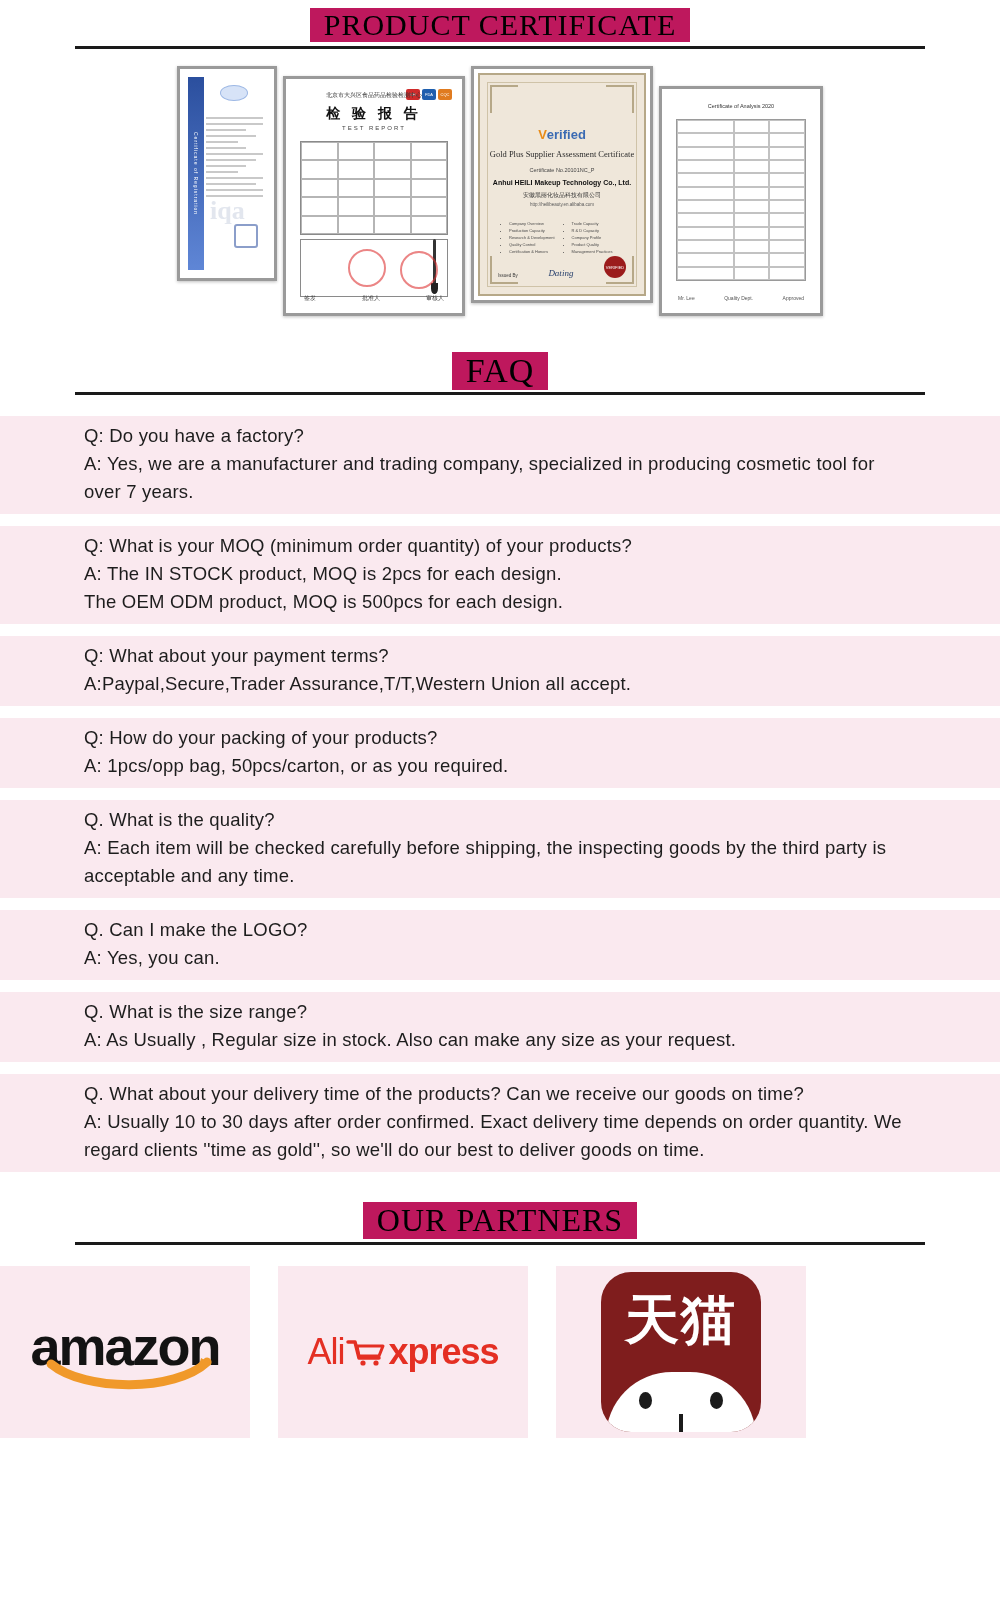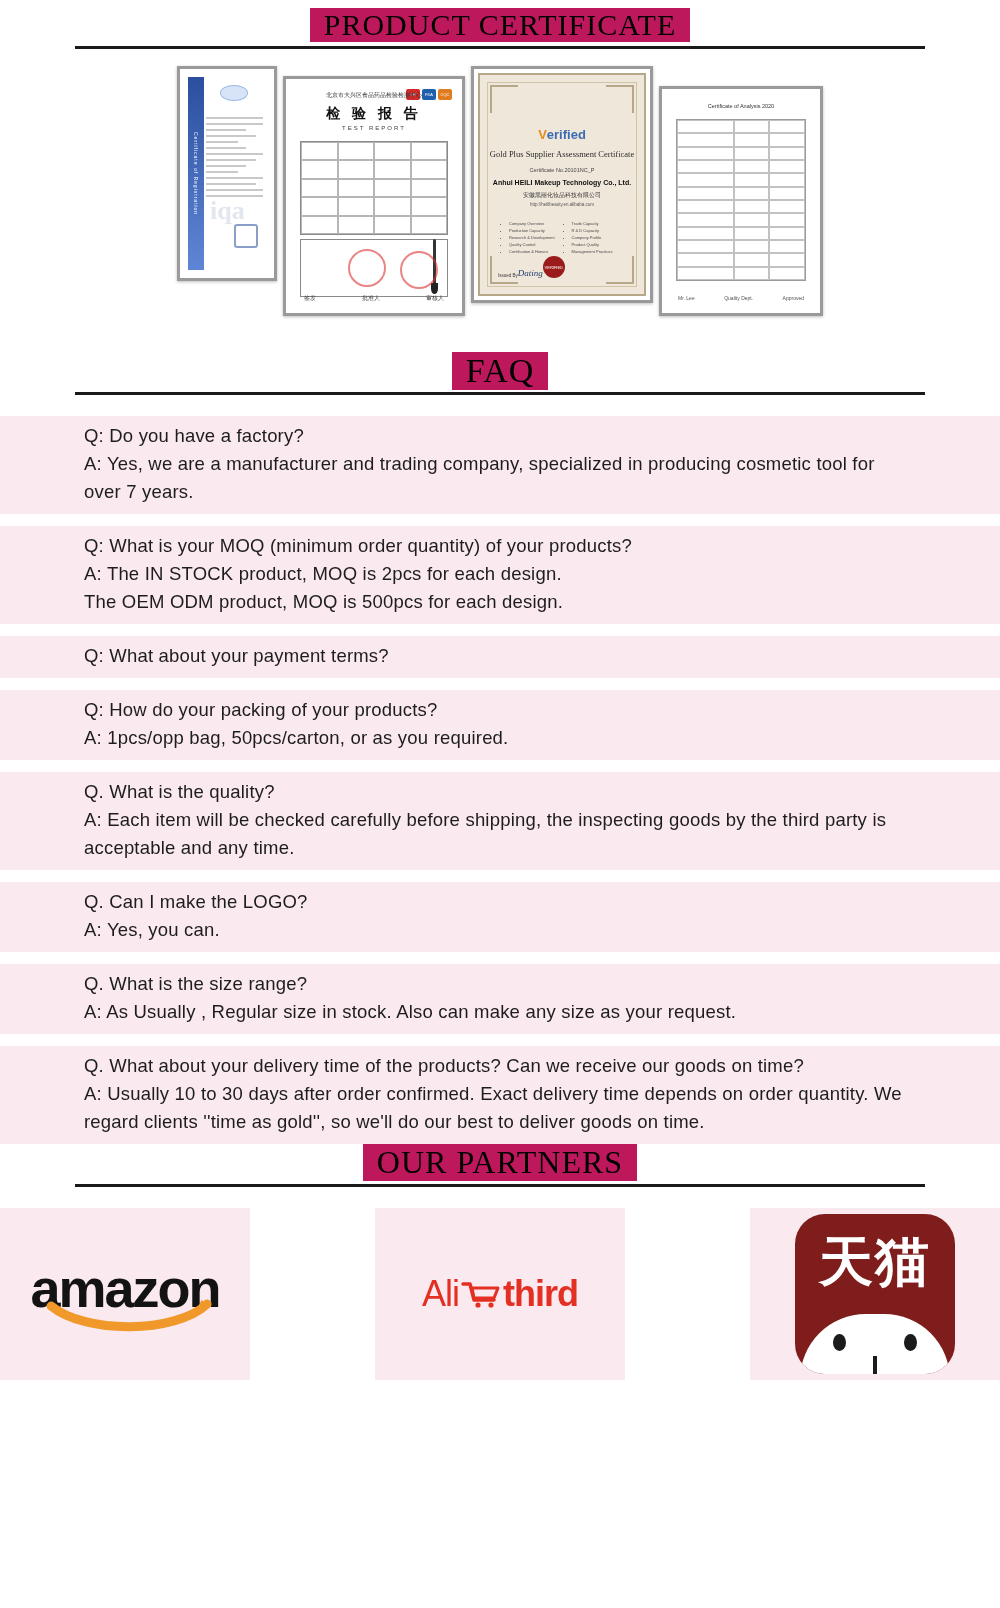--- a/index.html
+++ b/index.html
@@ -194,21 +194,21 @@
     font-size: 4.5px; color: #5a5a5a;
   }
   .cert-3 .cols {
     position: absolute; top: 146px; left: 22px; right: 22px;
     display: flex; gap: 10px; font-size: 4px; color: #4a4a4a;
   }
   .cert-3 .cols ul { margin: 0; padding-left: 7px; }
   .cert-3 .cols li { margin-bottom: 2px; }
   .cert-3 .sealrow {
     position: absolute; bottom: 16px; left: 18px; right: 18px;
-    display: flex; align-items: flex-end;
+    display: flex; justify-content: space-between; align-items: flex-end;
     font-size: 4.5px; color: #3a3a3a;
   }
   .cert-3 .seal {
     width: 22px; height: 22px; border-radius: 50%;
     background: #9b1b1b; color: #fff; font-size: 4px;
     display: flex; align-items: center; justify-content: center;
   }
   .cert-3 .signature {
     font-family: "Liberation Serif", serif; font-style: italic; font-size: 9px;
     color: #27406d;
@@ -244,27 +244,27 @@
     margin: 0;
     padding: 0 84px 0 84px;
     font-size: 18.5px;
     line-height: 28px;
     color: #1d1d1d;
     letter-spacing: .2px;
   }
   .faq-gap { height: 12px; background: #fff; }
 
   
-  #partners-head { height: 46px; }
+  #partners-head { margin-top: 30px; height: 46px; }
   #partners-head .rule { top: 40px; }
   #partners-head .head-text { font-size: 32px; }
 
   .partners-row {
     display: flex;
-    justify-content: space-between;
+    justify-content: flex-start;
     gap: 28px;
     margin-top: 18px;
   }
   .partner-card {
     width: 250px;
     height: 172px;
     background: #fae9ef;
     display: flex;
     align-items: center;
     justify-content: center;
@@ -516,20 +516,21 @@
 
   <div class="faq-item">
     <p>Q: What is your MOQ (minimum order quantity) of your products?</p>
     <p style="white-space:pre-line">A: The IN STOCK product, MOQ is 2pcs for each design.
 The OEM ODM product, MOQ is 500pcs for each design.</p>
   </div>
   <div class="faq-gap"></div>
 
   <div class="faq-item">
     <p>Q: What about your payment terms?</p>
+    <p>A:Paypal,Secure,Trader Assurance,T/T,Western Union all accept.</p>
   </div>
   <div class="faq-gap"></div>
 
   <div class="faq-item">
     <p>Q: How do your packing of your products?</p>
     <p>A: 1pcs/opp bag, 50pcs/carton, or as you required.</p>
   </div>
   <div class="faq-gap"></div>
 
   <div class="faq-item">
@@ -574,21 +575,21 @@
 
   <div class="partner-card">
     <div class="ali-wrap">
       <span class="ali-red">Ali</span>
       <svg class="ali-cart" viewBox="0 0 40 30">
         <path d="M2,5 L9,5 L13,21 L33,21" stroke="#e42f23" stroke-width="3.5" fill="none" stroke-linecap="round" stroke-linejoin="round"></path>
         <path d="M11,9 L37,9 L33,19 L13,19 Z" stroke="#e42f23" stroke-width="3" fill="none" stroke-linejoin="round"></path>
         <circle cx="17" cy="26" r="2.6" fill="#e42f23"></circle>
         <circle cx="30" cy="26" r="2.6" fill="#e42f23"></circle>
       </svg>
-      <span class="ali-rest">third</span>
+      <span class="ali-rest">xpress</span>
     </div>
   </div>
 
   <div class="partner-card">
     <div class="tmall-box">
       <div class="tmall-cn">天猫</div>
       <div class="tmall-cat">
         <div class="tmall-nose"></div>
       </div>
     </div>

